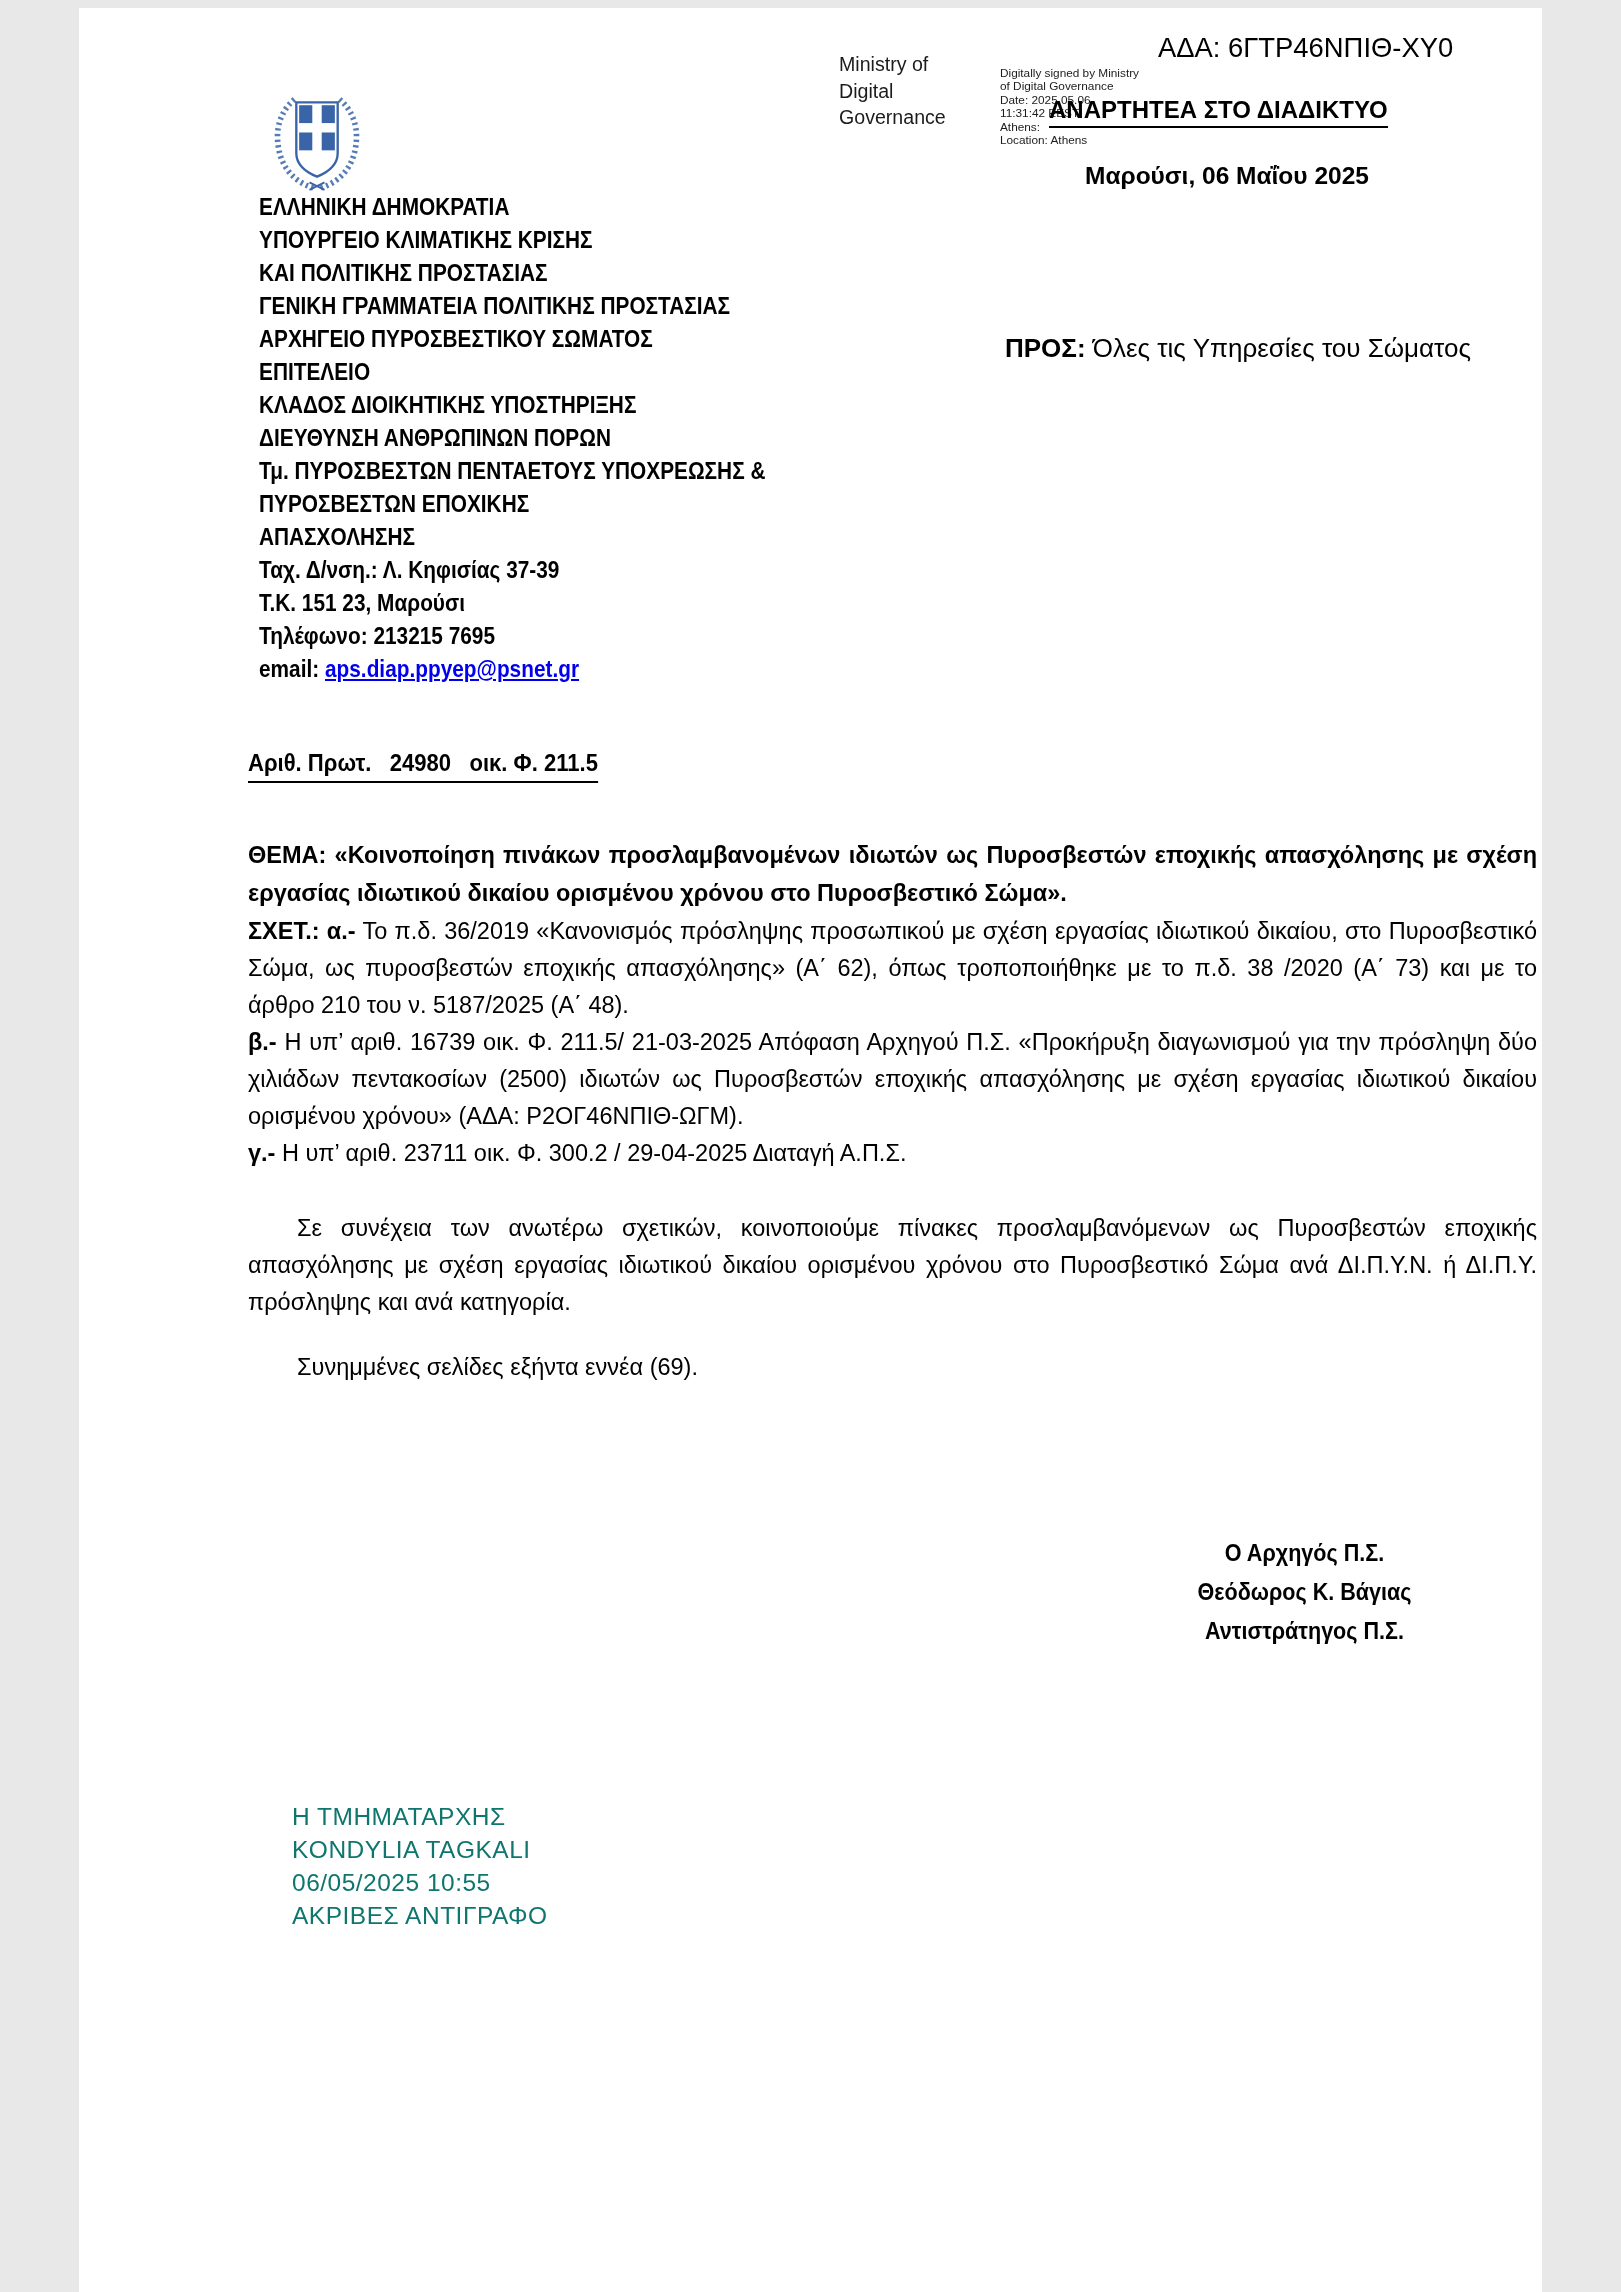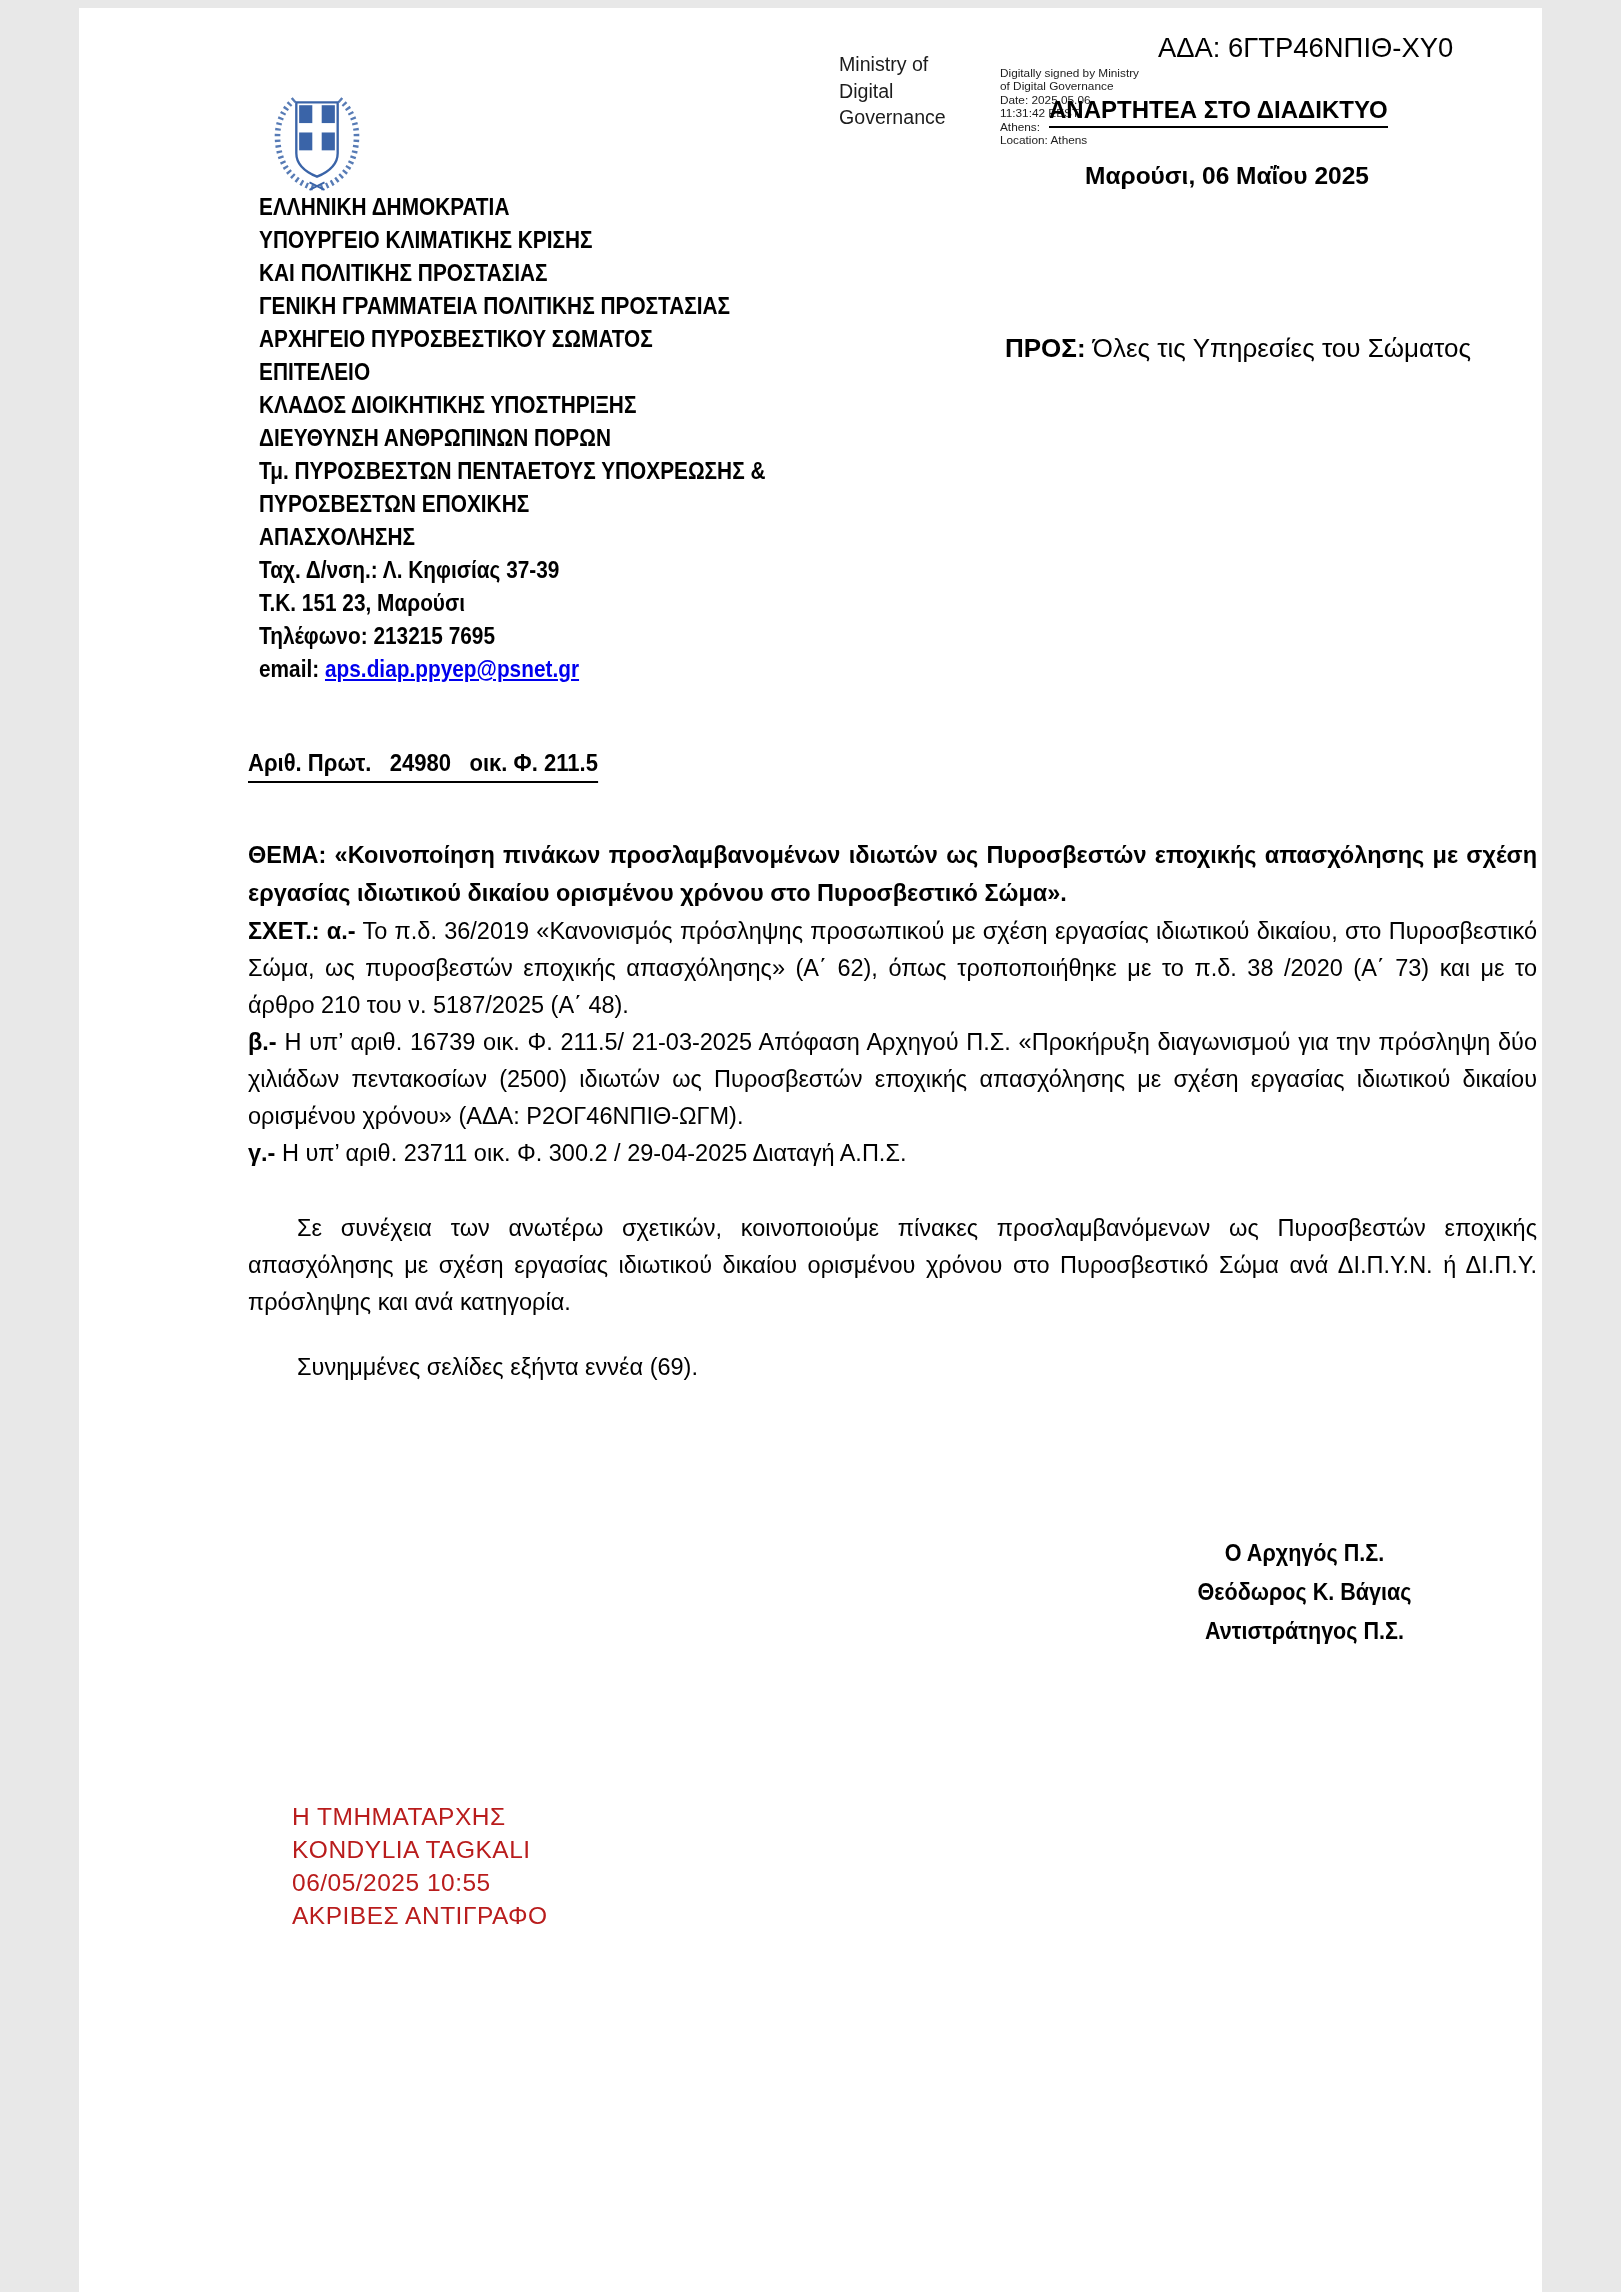--- a/index.html
+++ b/index.html
@@ -73,21 +73,21 @@
   .signature {
     left:1000px; top:1525px; width:451px;
     font-weight:bold; font-size:24.5px; line-height:39px;
     text-align:center; white-space:nowrap;
     transform:scaleX(0.88); transform-origin:50% 0;
   }
 
   .certify {
     left:213px; top:1792px;
     font-size:24.5px; line-height:33px; letter-spacing:0.5px;
-    color:#b91c1c; white-space:nowrap;
+    color:#0f766e; white-space:nowrap;
   }
 
   a.link { color:#0000ee; text-decoration:underline; }
 </style>
 </head>
 <body>
 
 <div class="page">
 
   <div class="abs" style="left:191px; top:74px;">

